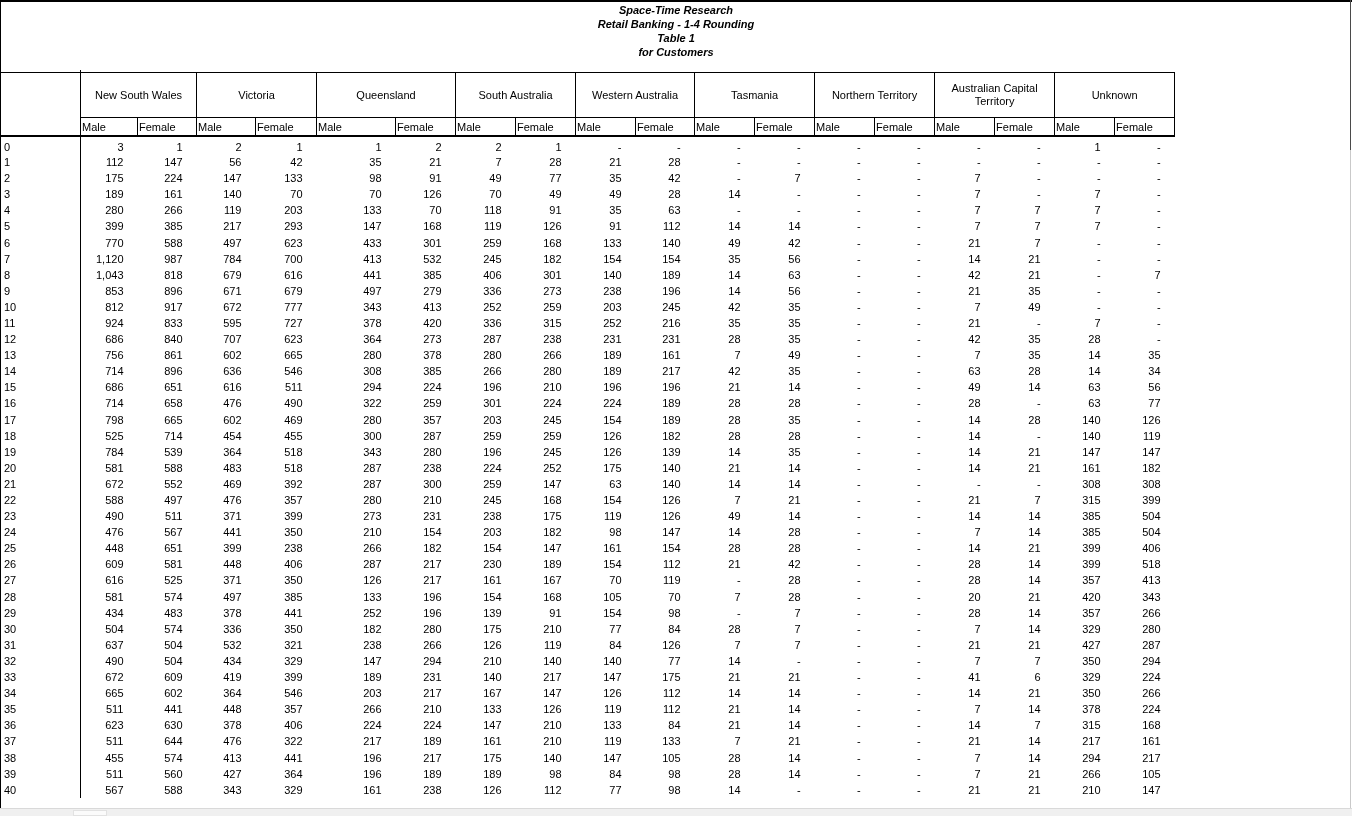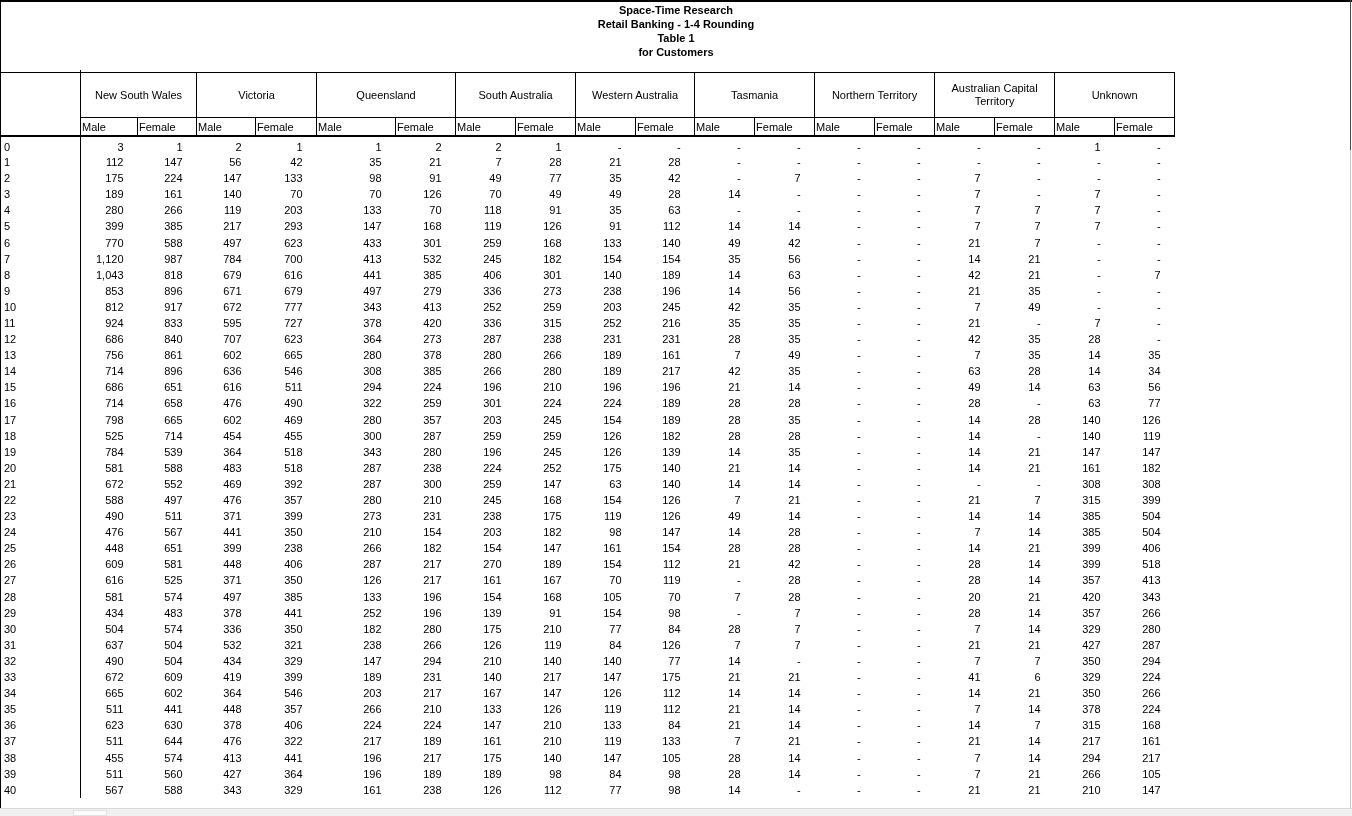--- a/index.html
+++ b/index.html
@@ -9,21 +9,21 @@
     font-family:"Liberation Sans",sans-serif;font-size:11px;
   }
   .topline{position:absolute;top:0;left:0;width:1352px;height:2px;background:#000;}
   .leftline{position:absolute;top:0;left:0;width:1px;height:808px;background:#000;}
   .rightline-dark{position:absolute;top:0;left:1350px;width:1px;height:150px;background:#4a4a4a;}
   .rightline{position:absolute;top:150px;left:1350px;width:1px;height:658px;background:#c9c9c9;}
   .stubtick{position:absolute;top:70px;left:80px;width:1px;height:11px;background:#000;}
 
   .title{
     position:absolute;top:3px;left:0;width:1352px;
-    text-align:center;font-weight:bold;font-size:11px;line-height:14px;
+    text-align:center;font-weight:bold;font-size:11px;line-height:14px;font-style:italic;
   }
 
   table.report{
     position:absolute;top:72px;left:0;width:1174px;
     border-collapse:collapse;table-layout:fixed;font-size:11px;
   }
   table.report th{font-weight:normal;}
   th.stub{border:1px solid #000;border-bottom:2px solid #000;background:#fff;}
   th.area{
     border:1px solid #000;height:44px;text-align:center;vertical-align:middle;
@@ -669,21 +669,21 @@
           <td>406</td>
         </tr>
         <tr>
           <th class="age">26</th>
           <td>609</td>
           <td>581</td>
           <td>448</td>
           <td>406</td>
           <td>287</td>
           <td>217</td>
-          <td>270</td>
+          <td>230</td>
           <td>189</td>
           <td>154</td>
           <td>112</td>
           <td>21</td>
           <td>42</td>
           <td>-</td>
           <td>-</td>
           <td>28</td>
           <td>14</td>
           <td>399</td>

